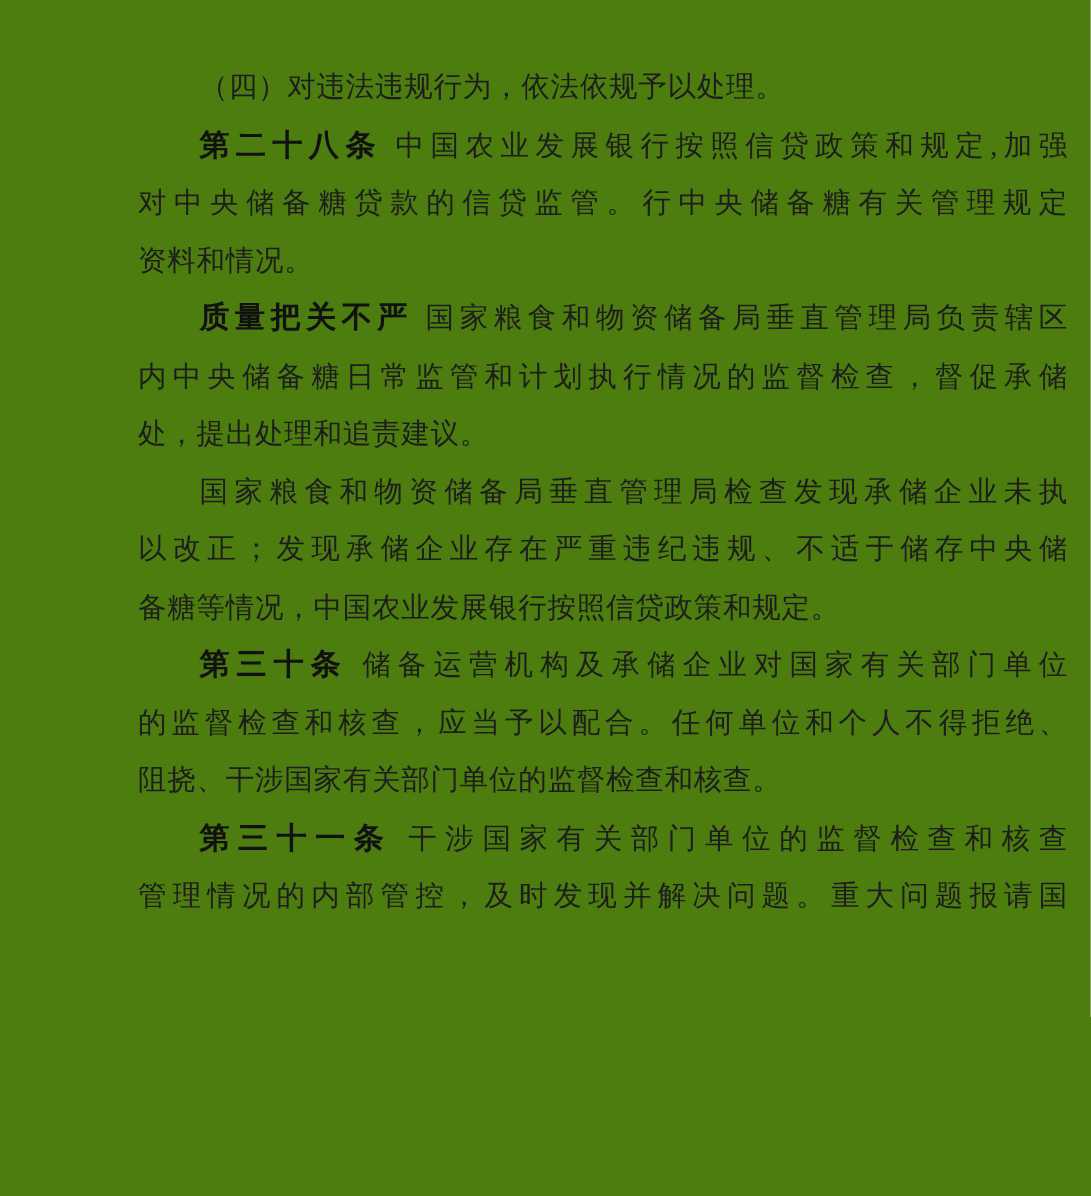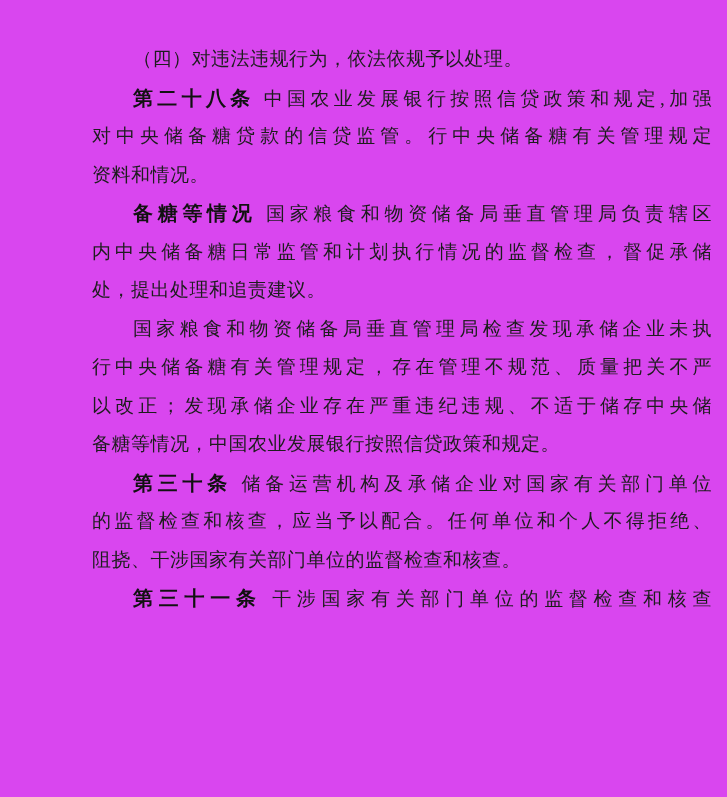--- a/index.html
+++ b/index.html
@@ -13,21 +13,21 @@
     overflow: hidden;
     position: relative;
     font-family: "Liberation Serif", "DejaVu Serif", serif;
   }
   .doc-page {
     position: absolute;
     left: 0;
     top: 0;
     width: 727px;
     height: 797px;
-    background: #d946ef;
+    background: #4d7c0f;
   }
   .doc-body {
     position: absolute;
     left: 92px;
     top: 40px;
     width: 620px;
     color: #1d1d1d;
   }
   .doc-line {
     height: 38.5px;
@@ -41,56 +41,56 @@
   }
   .doc-line.indent {
     text-indent: 41px;
   }
   .doc-line.para-end {
     text-align-last: left;
   }
   .article-num {
     font-weight: bold;
     font-size: 20px;
-    font-family: Liberation Serif, serif;
+    font-family: Liberation Mono, monospace;
     color: #111111;
   }
 </style>
 </head>
 <body>
 
 <div class="doc-page">
   <div class="doc-body">
   <div class="doc-line indent para-end"><span class="line-text">（四）对违法违规行为，依法依规予以处理。</span></div>
 
   <div class="doc-line indent"><span class="article-num">第二十八条</span><span class="line-text"> 中国农业发展银行按照信贷政策和规定,加强</span></div>
 
   <div class="doc-line"><span class="line-text">对中央储备糖贷款的信贷监管。行中央储备糖有关管理规定</span></div>
 
   <div class="doc-line para-end"><span class="line-text">资料和情况。</span></div>
 
-  <div class="doc-line indent"><span class="article-num">备糖等情况</span><span class="line-text"> 国家粮食和物资储备局垂直管理局负责辖区</span></div>
+  <div class="doc-line indent"><span class="article-num">质量把关不严</span><span class="line-text"> 国家粮食和物资储备局垂直管理局负责辖区</span></div>
 
   <div class="doc-line"><span class="line-text">内中央储备糖日常监管和计划执行情况的监督检查，督促承储</span></div>
 
 
   <div class="doc-line para-end"><span class="line-text">处，提出处理和追责建议。</span></div>
 
   <div class="doc-line indent"><span class="line-text">国家粮食和物资储备局垂直管理局检查发现承储企业未执</span></div>
 
-  <div class="doc-line"><span class="line-text">行中央储备糖有关管理规定，存在管理不规范、质量把关不严</span></div>
 
 
   <div class="doc-line"><span class="line-text">以改正；发现承储企业存在严重违纪违规、不适于储存中央储</span></div>
 
   <div class="doc-line para-end"><span class="line-text">备糖等情况，中国农业发展银行按照信贷政策和规定。</span></div>
 
   <div class="doc-line indent"><span class="article-num">第三十条</span><span class="line-text"> 储备运营机构及承储企业对国家有关部门单位</span></div>
 
   <div class="doc-line"><span class="line-text">的监督检查和核查，应当予以配合。任何单位和个人不得拒绝、</span></div>
 
   <div class="doc-line para-end"><span class="line-text">阻挠、干涉国家有关部门单位的监督检查和核查。</span></div>
 
   <div class="doc-line indent"><span class="article-num">第三十一条</span><span class="line-text"> 干涉国家有关部门单位的监督检查和核查</span></div>
 
+  <div class="doc-line"><span class="line-text">管理情况的内部管控，及时发现并解决问题。重大问题报请国</span></div>
 
 </div>
 </div>
 
 </body></html>

